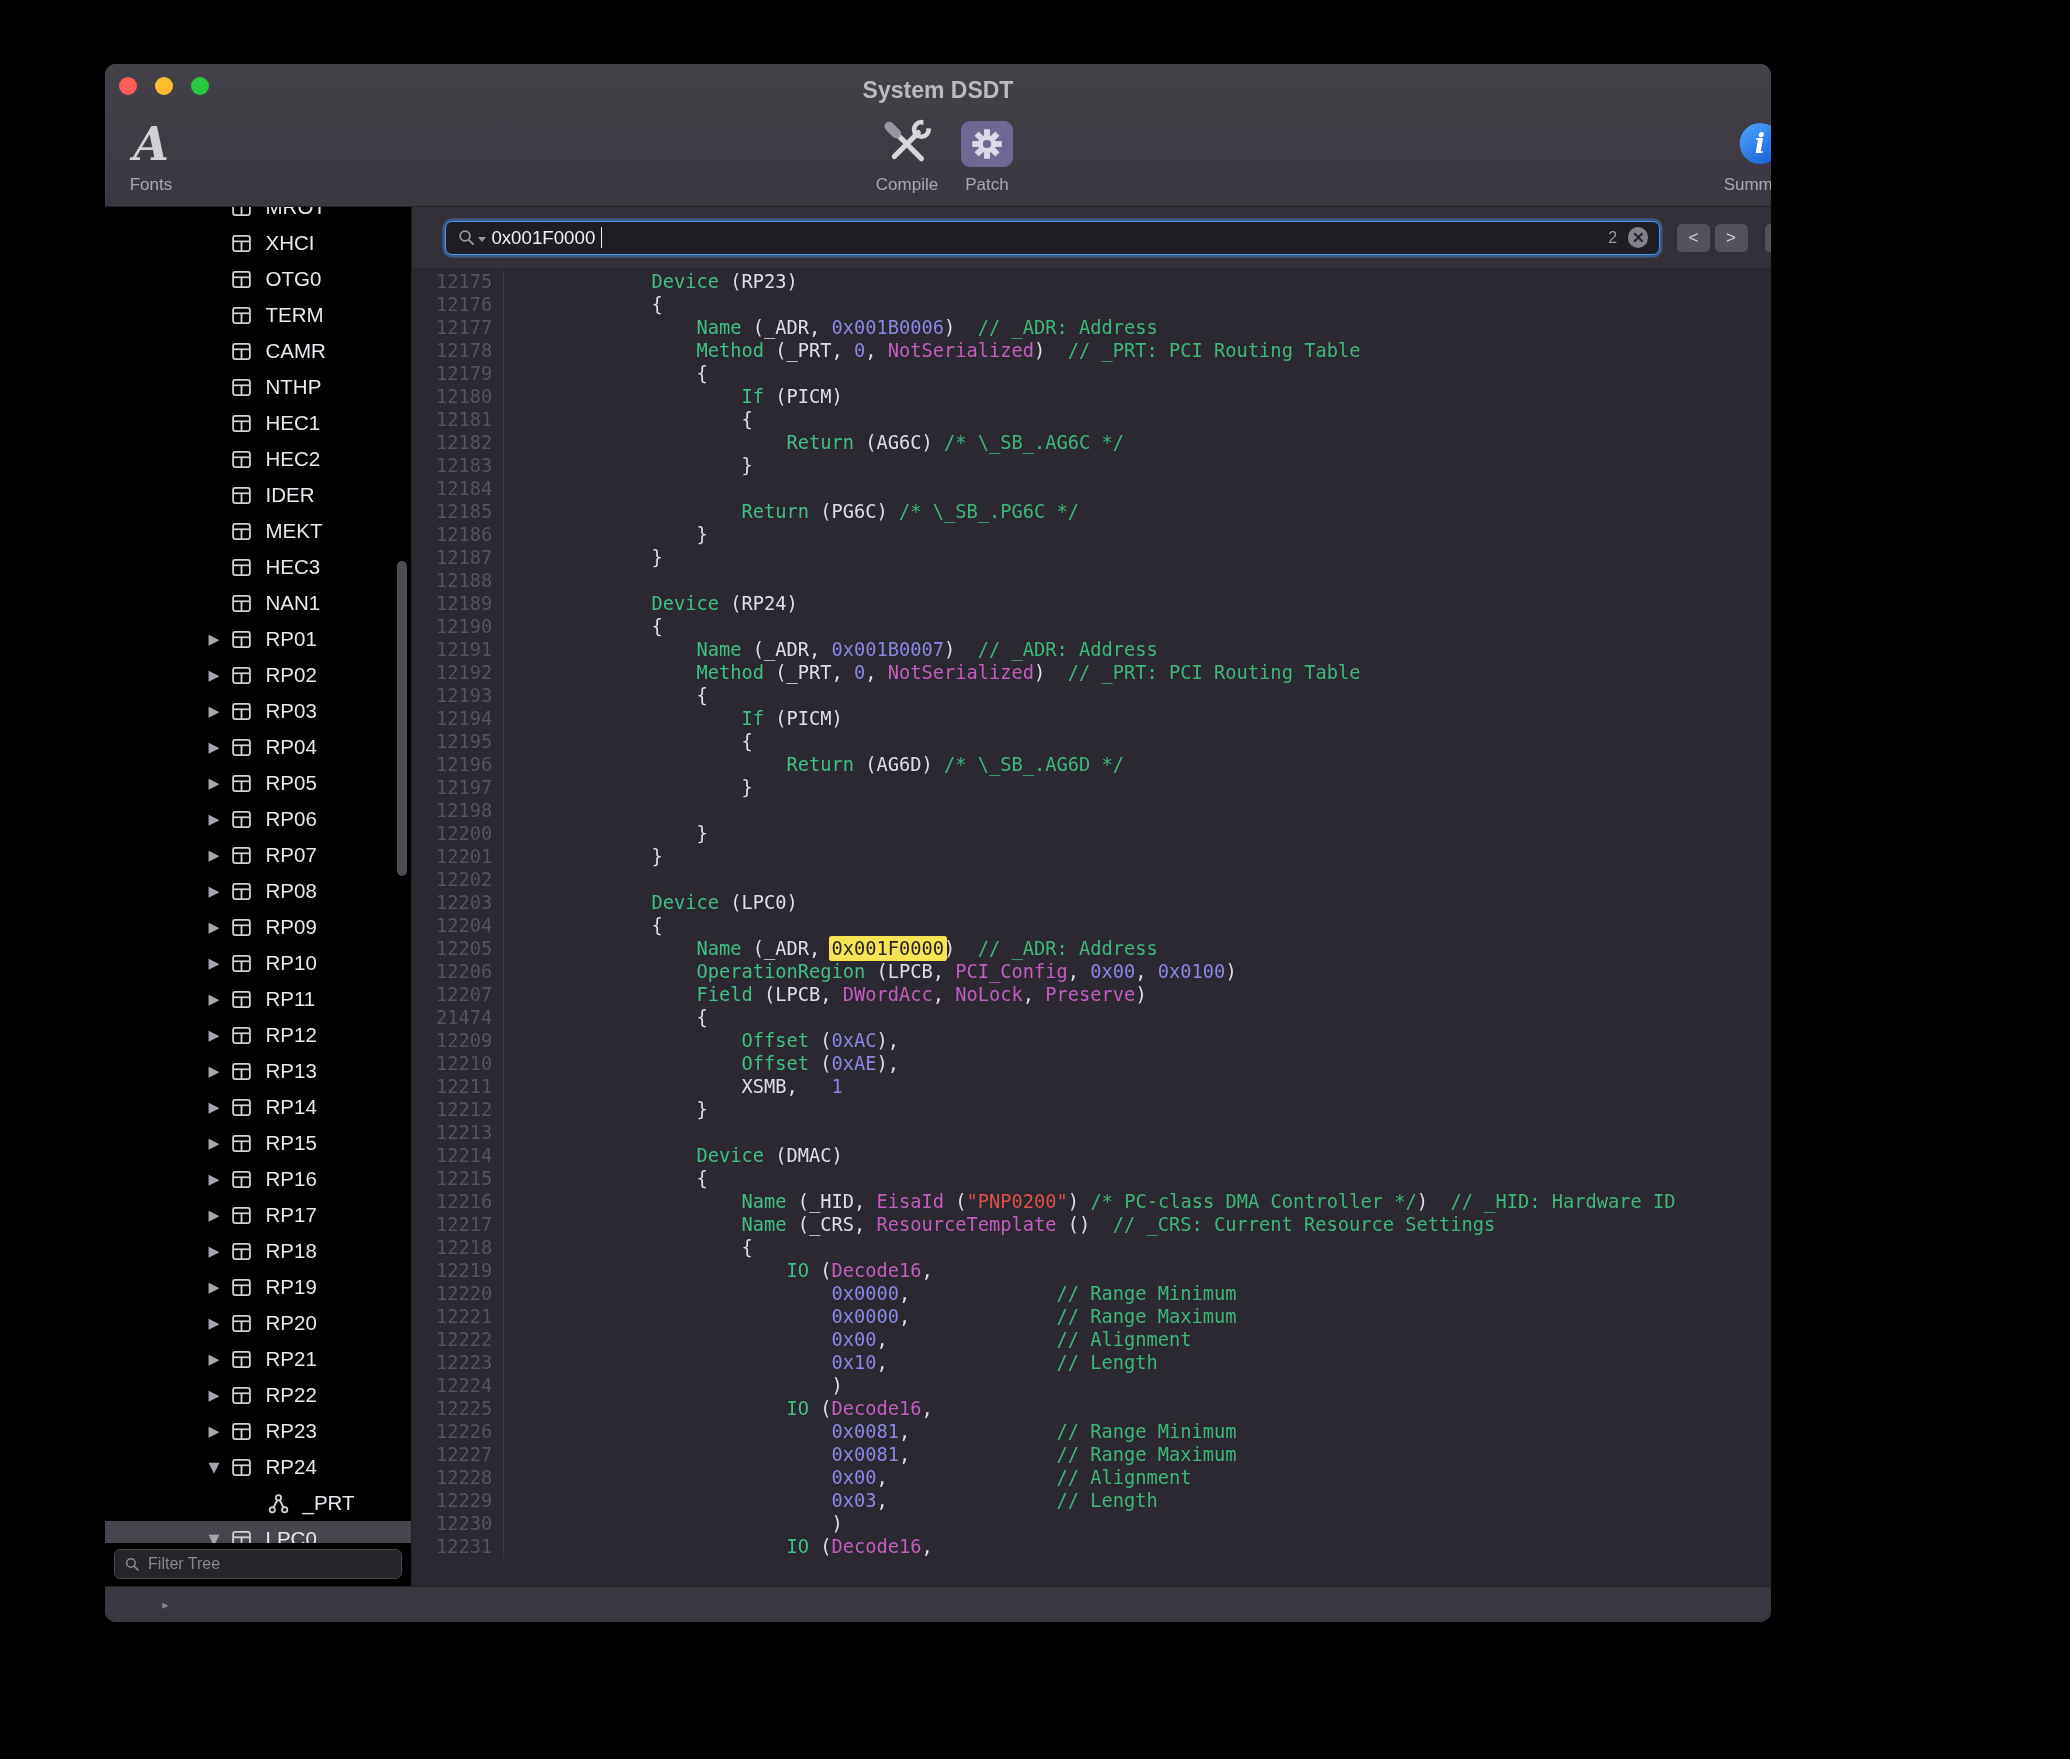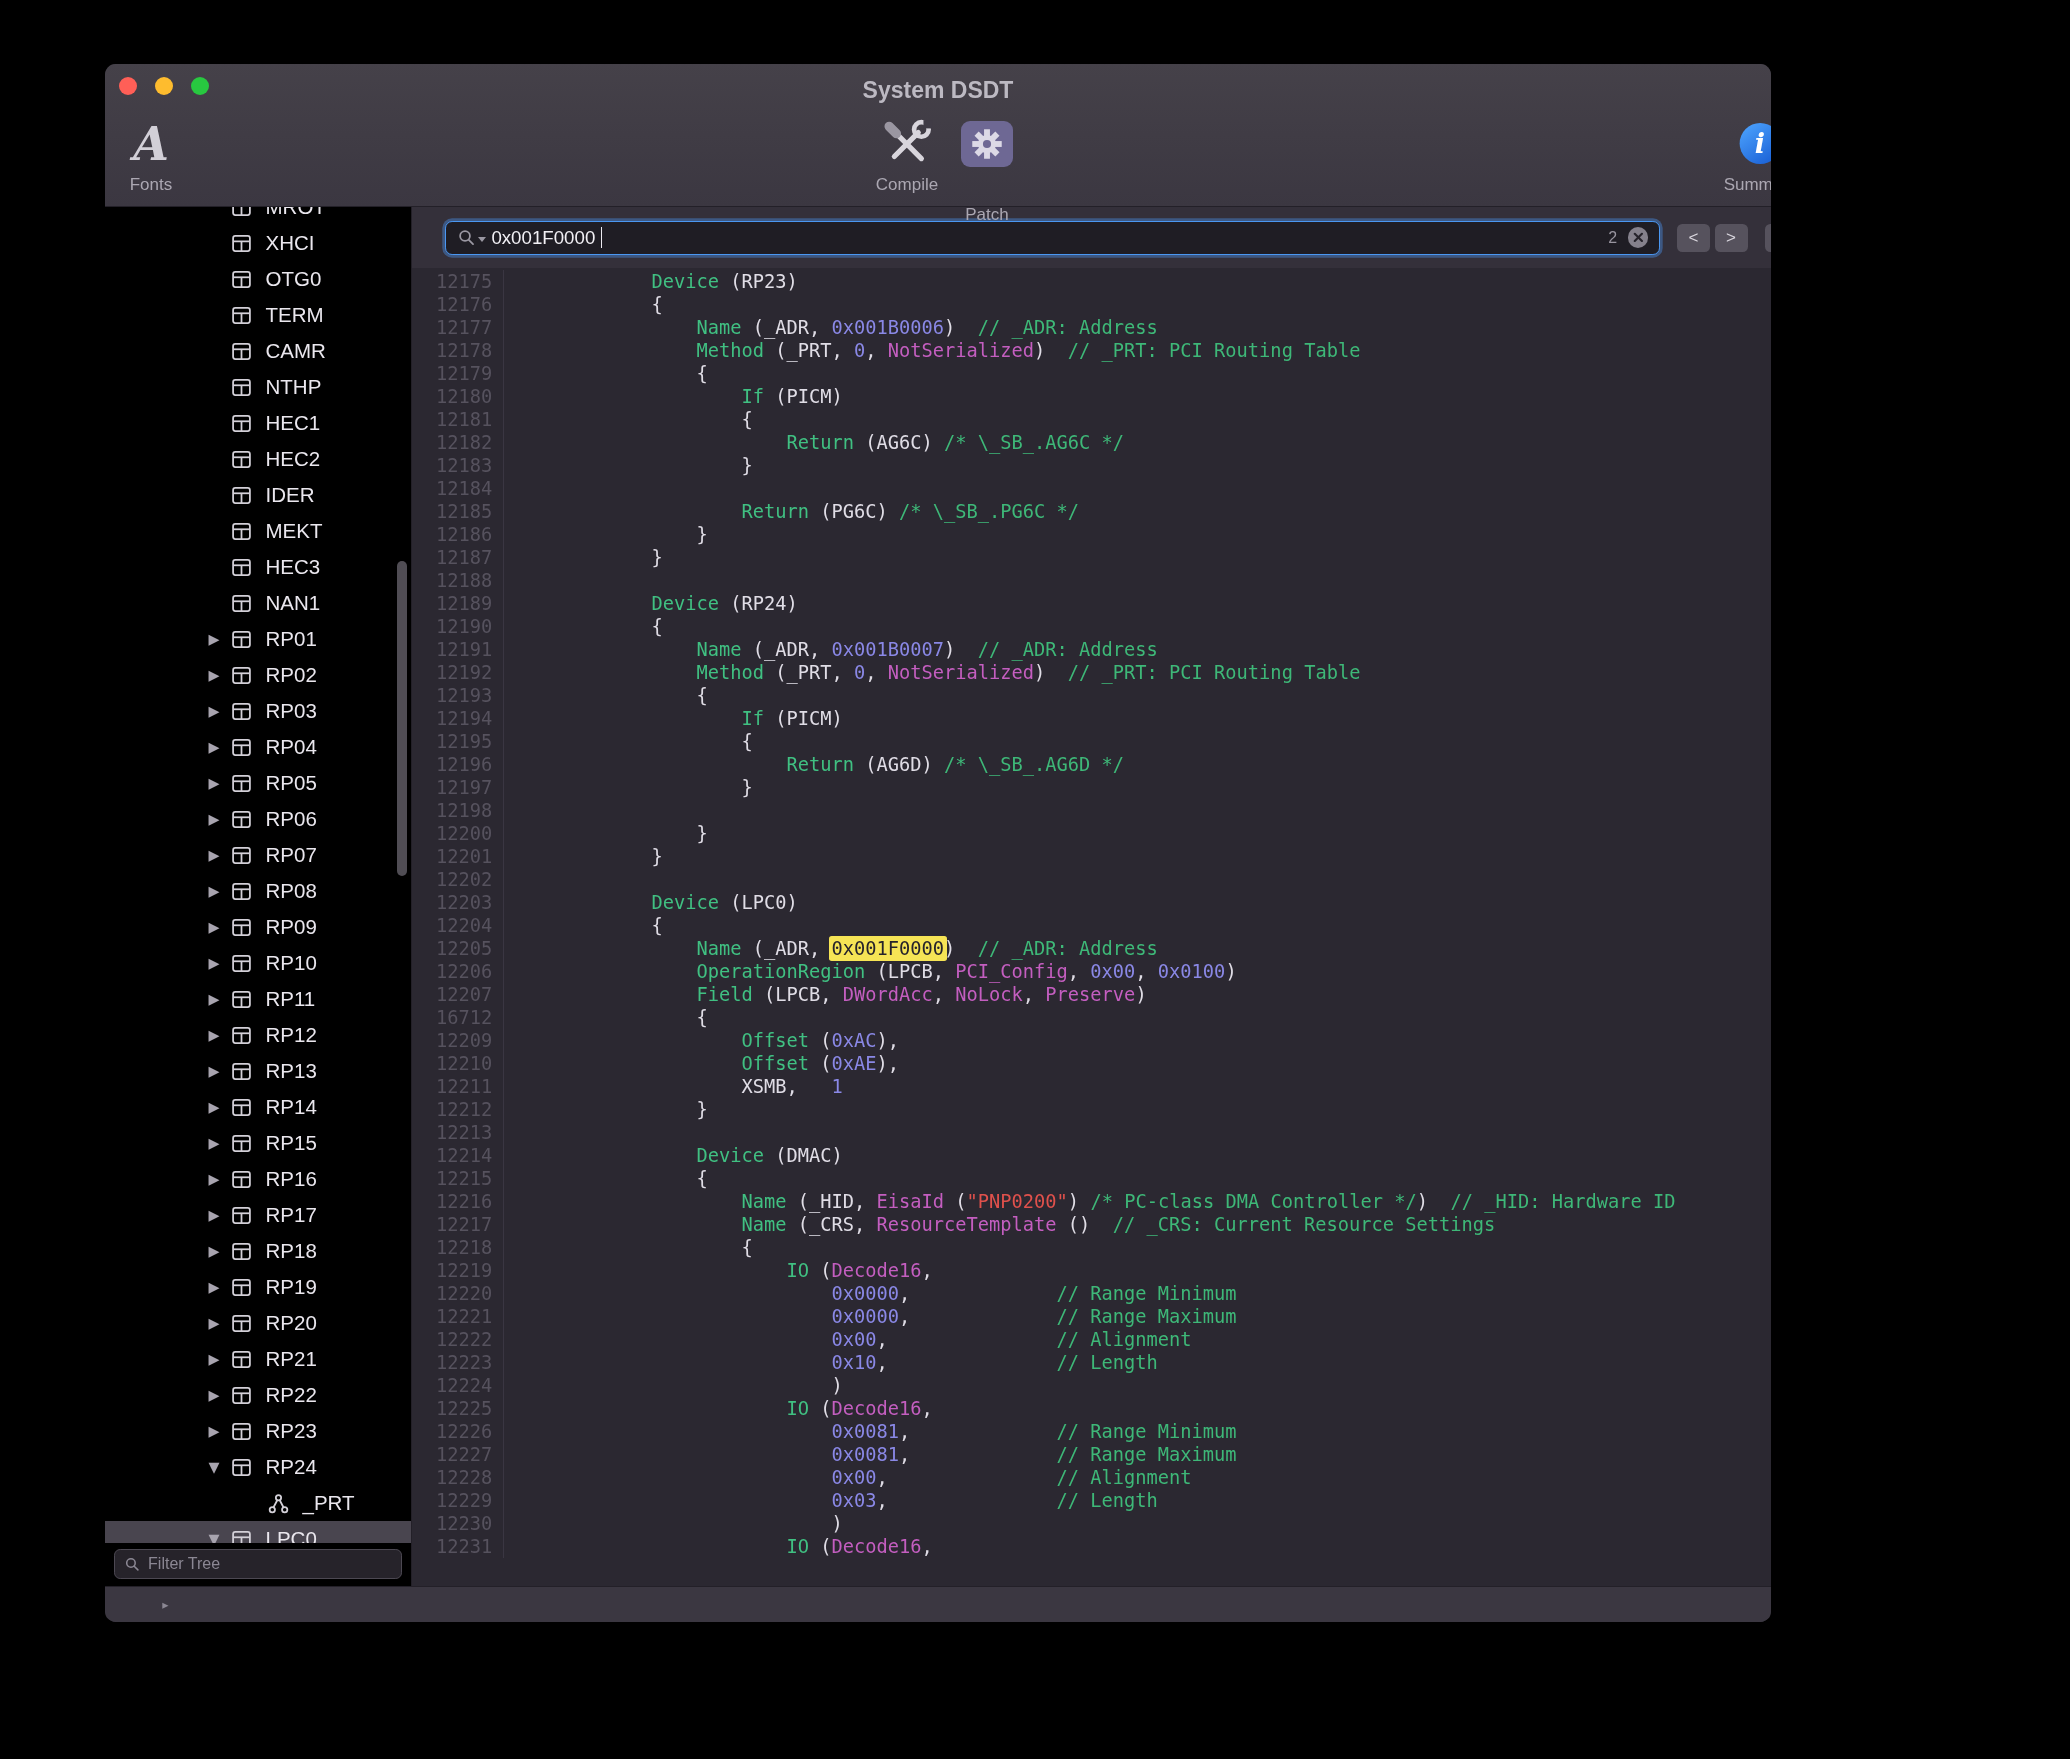--- a/index.html
+++ b/index.html
@@ -108,21 +108,21 @@
             <line x1="13" y1="13" x2="39" y2="39" stroke="#d8d5dc" stroke-width="5" stroke-linecap="round"></line>
             <line x1="8" y1="8" x2="15" y2="15" stroke="#9a96a1" stroke-width="9" stroke-linecap="round"></line>
             <line x1="36" y1="14" x2="13" y2="37" stroke="#d8d5dc" stroke-width="5" stroke-linecap="round"></line>
             <circle cx="39" cy="11" r="7" fill="none" stroke="#d8d5dc" stroke-width="4.5"></circle>
             <rect x="41" y="2" width="9" height="8" fill="#403c46"></rect>
           </svg>
         </span>
         <span class="tb-label">Compile</span>
       </div>
 
-      <div class="tb-item" style="left:882px;gap:30px;">
+      <div class="tb-item" style="left:882px;">
         <span class="tb-icon">
           <span class="patch-sq">
             <svg viewBox="-15 -15 30 30" width="34" height="34">
               <g fill="#dcd9e6">
                 <rect x="-2.6" y="-13" width="5.2" height="26"></rect>
                 <rect x="-2.6" y="-13" width="5.2" height="26" transform="rotate(45)"></rect>
                 <rect x="-2.6" y="-13" width="5.2" height="26" transform="rotate(90)"></rect>
                 <rect x="-2.6" y="-13" width="5.2" height="26" transform="rotate(135)"></rect>
                 <circle r="8"></circle>
               </g>
@@ -802,21 +802,21 @@
   </div>
               <div class="code-line">
     <span class="lnum">12206</span>
     <span class="lcode"><span class="seg-p">                </span><span class="seg-k">OperationRegion</span><span class="seg-p"> (LPCB, </span><span class="seg-m">PCI_Config</span><span class="seg-p">, </span><span class="seg-n">0x00</span><span class="seg-p">, </span><span class="seg-n">0x0100</span><span class="seg-p">)</span></span>
   </div>
               <div class="code-line">
     <span class="lnum">12207</span>
     <span class="lcode"><span class="seg-p">                </span><span class="seg-k">Field</span><span class="seg-p"> (LPCB, </span><span class="seg-m">DWordAcc</span><span class="seg-p">, </span><span class="seg-m">NoLock</span><span class="seg-p">, </span><span class="seg-m">Preserve</span><span class="seg-p">)</span></span>
   </div>
               <div class="code-line">
-    <span class="lnum">16712</span>
+    <span class="lnum">21474</span>
     <span class="lcode"><span class="seg-p">                {</span></span>
   </div>
               <div class="code-line">
     <span class="lnum">12209</span>
     <span class="lcode"><span class="seg-p">                    </span><span class="seg-k">Offset</span><span class="seg-p"> (</span><span class="seg-n">0xAC</span><span class="seg-p">),</span></span>
   </div>
               <div class="code-line">
     <span class="lnum">12210</span>
     <span class="lcode"><span class="seg-p">                    </span><span class="seg-k">Offset</span><span class="seg-p"> (</span><span class="seg-n">0xAE</span><span class="seg-p">),</span></span>
   </div>

